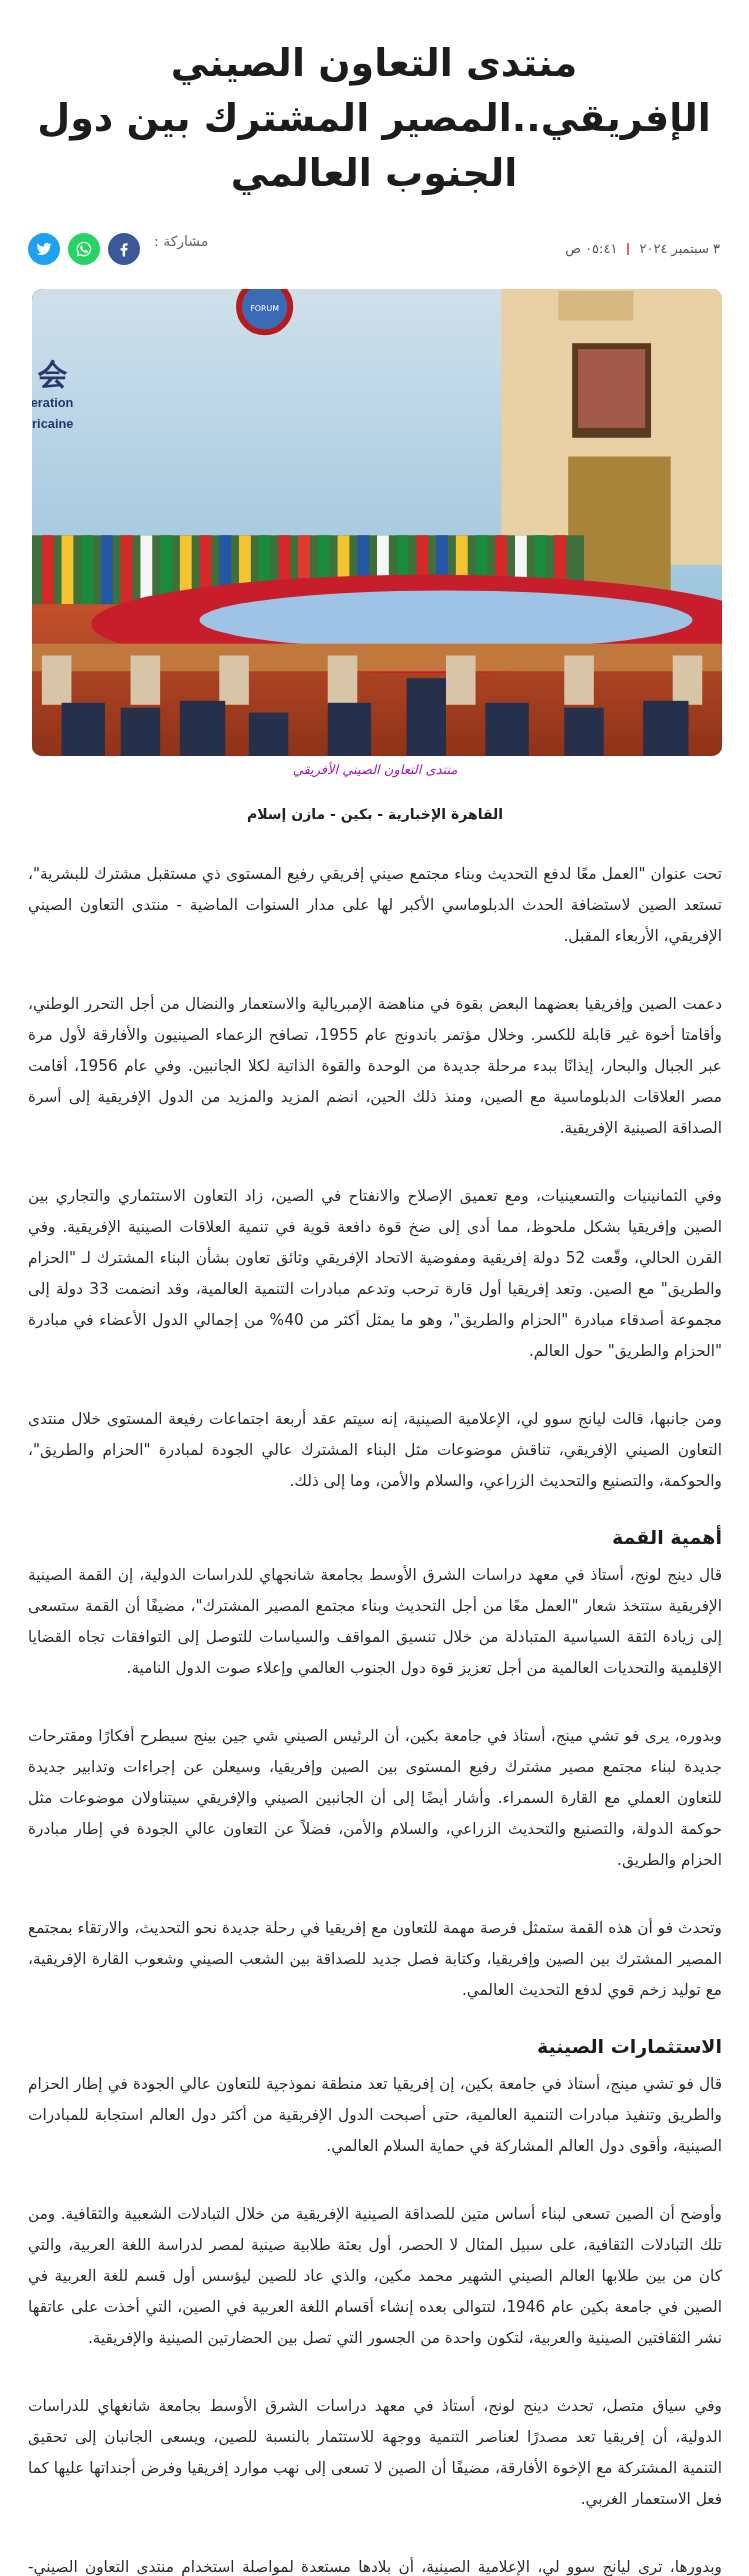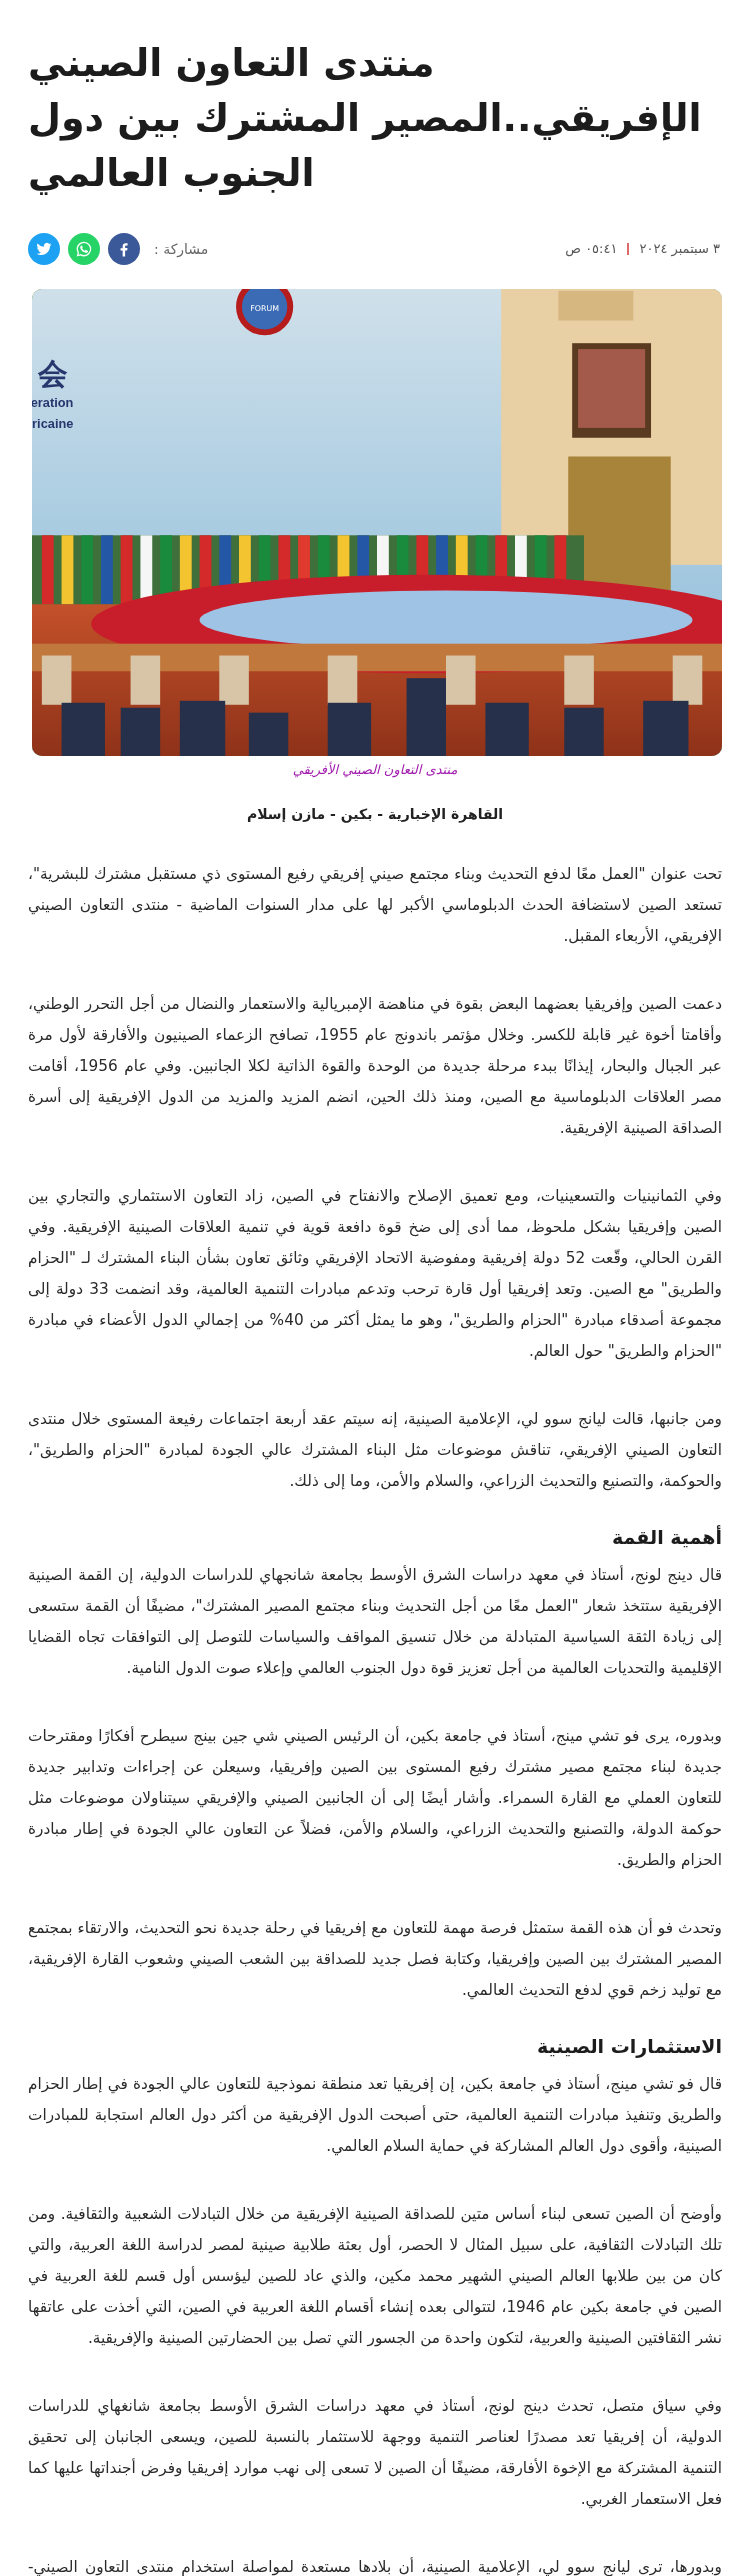--- a/index.html
+++ b/index.html
@@ -14,21 +14,21 @@
     .page { padding: 0 28px 0 28px; }
 
     .title {
       font-family: "DejaVu Sans", sans-serif;
       font-size: 38px;
       line-height: 55px;
       font-weight: bold;
       color: #1c1c1c;
       padding-top: 36px;
       padding-right: 2px;
-      text-align: left;
+      text-align: center;
       letter-spacing: -0.5px;
     }
 
     .meta-row {
       display: flex;
       flex-direction: row;
       justify-content: space-between;
       align-items: center;
       margin-top: 28px;
       height: 39px;
@@ -42,21 +42,20 @@
       padding-right: 2px;
     }
     .date .sep {
       display: inline-block;
       width: 2px;
       height: 12px;
       background: #e06a6a;
     }
     .share {
       display: flex;
-      align-items: center;
       gap: 8px;
       direction: rtl;
     }
     .share-label { font-size: 14px; color: #666; margin-left: 6px; }
     .share-btn {
       width: 32px; height: 32px;
       border-radius: 50%;
       display: flex; align-items: center; justify-content: center;
       cursor: pointer;
     }

